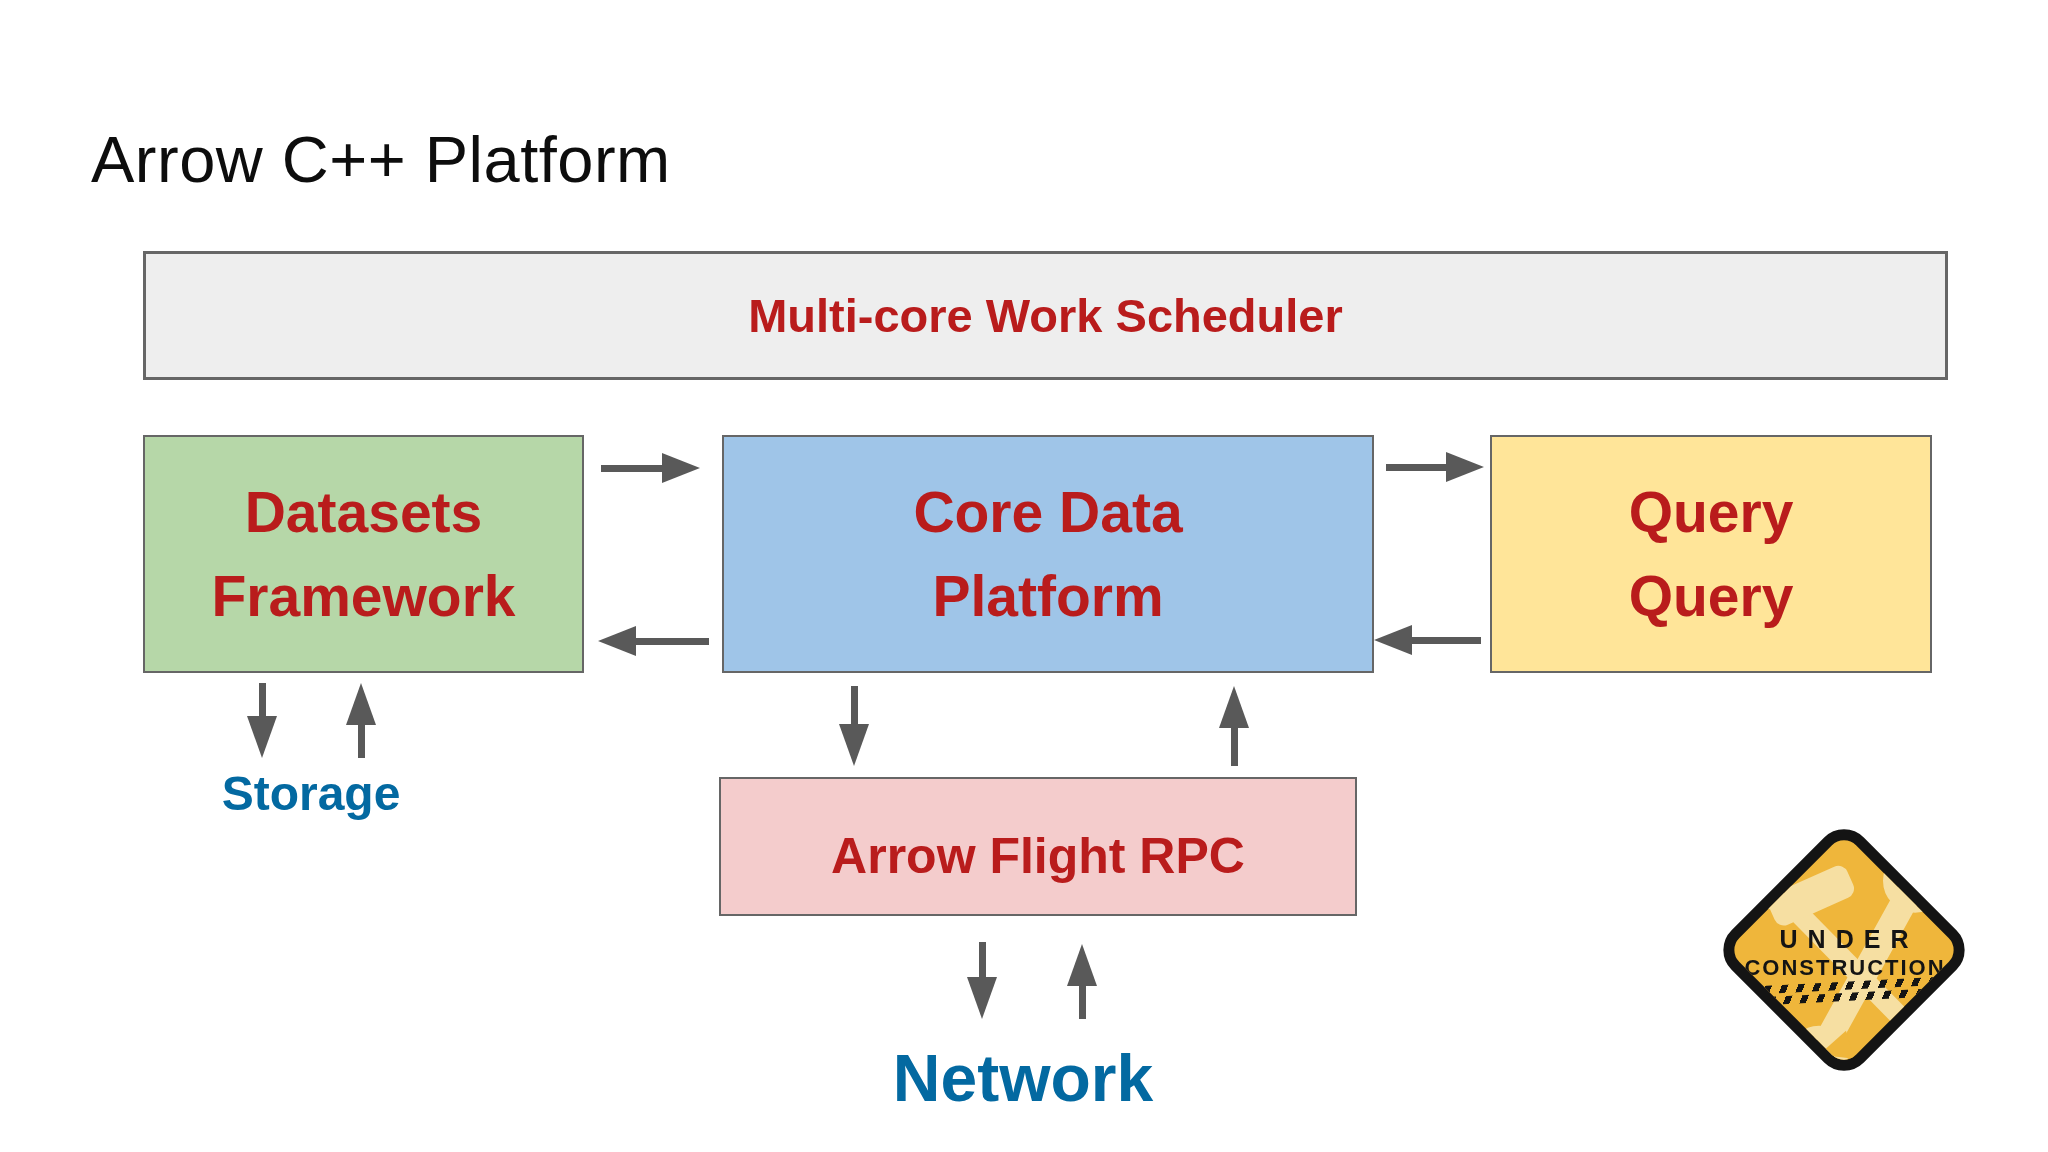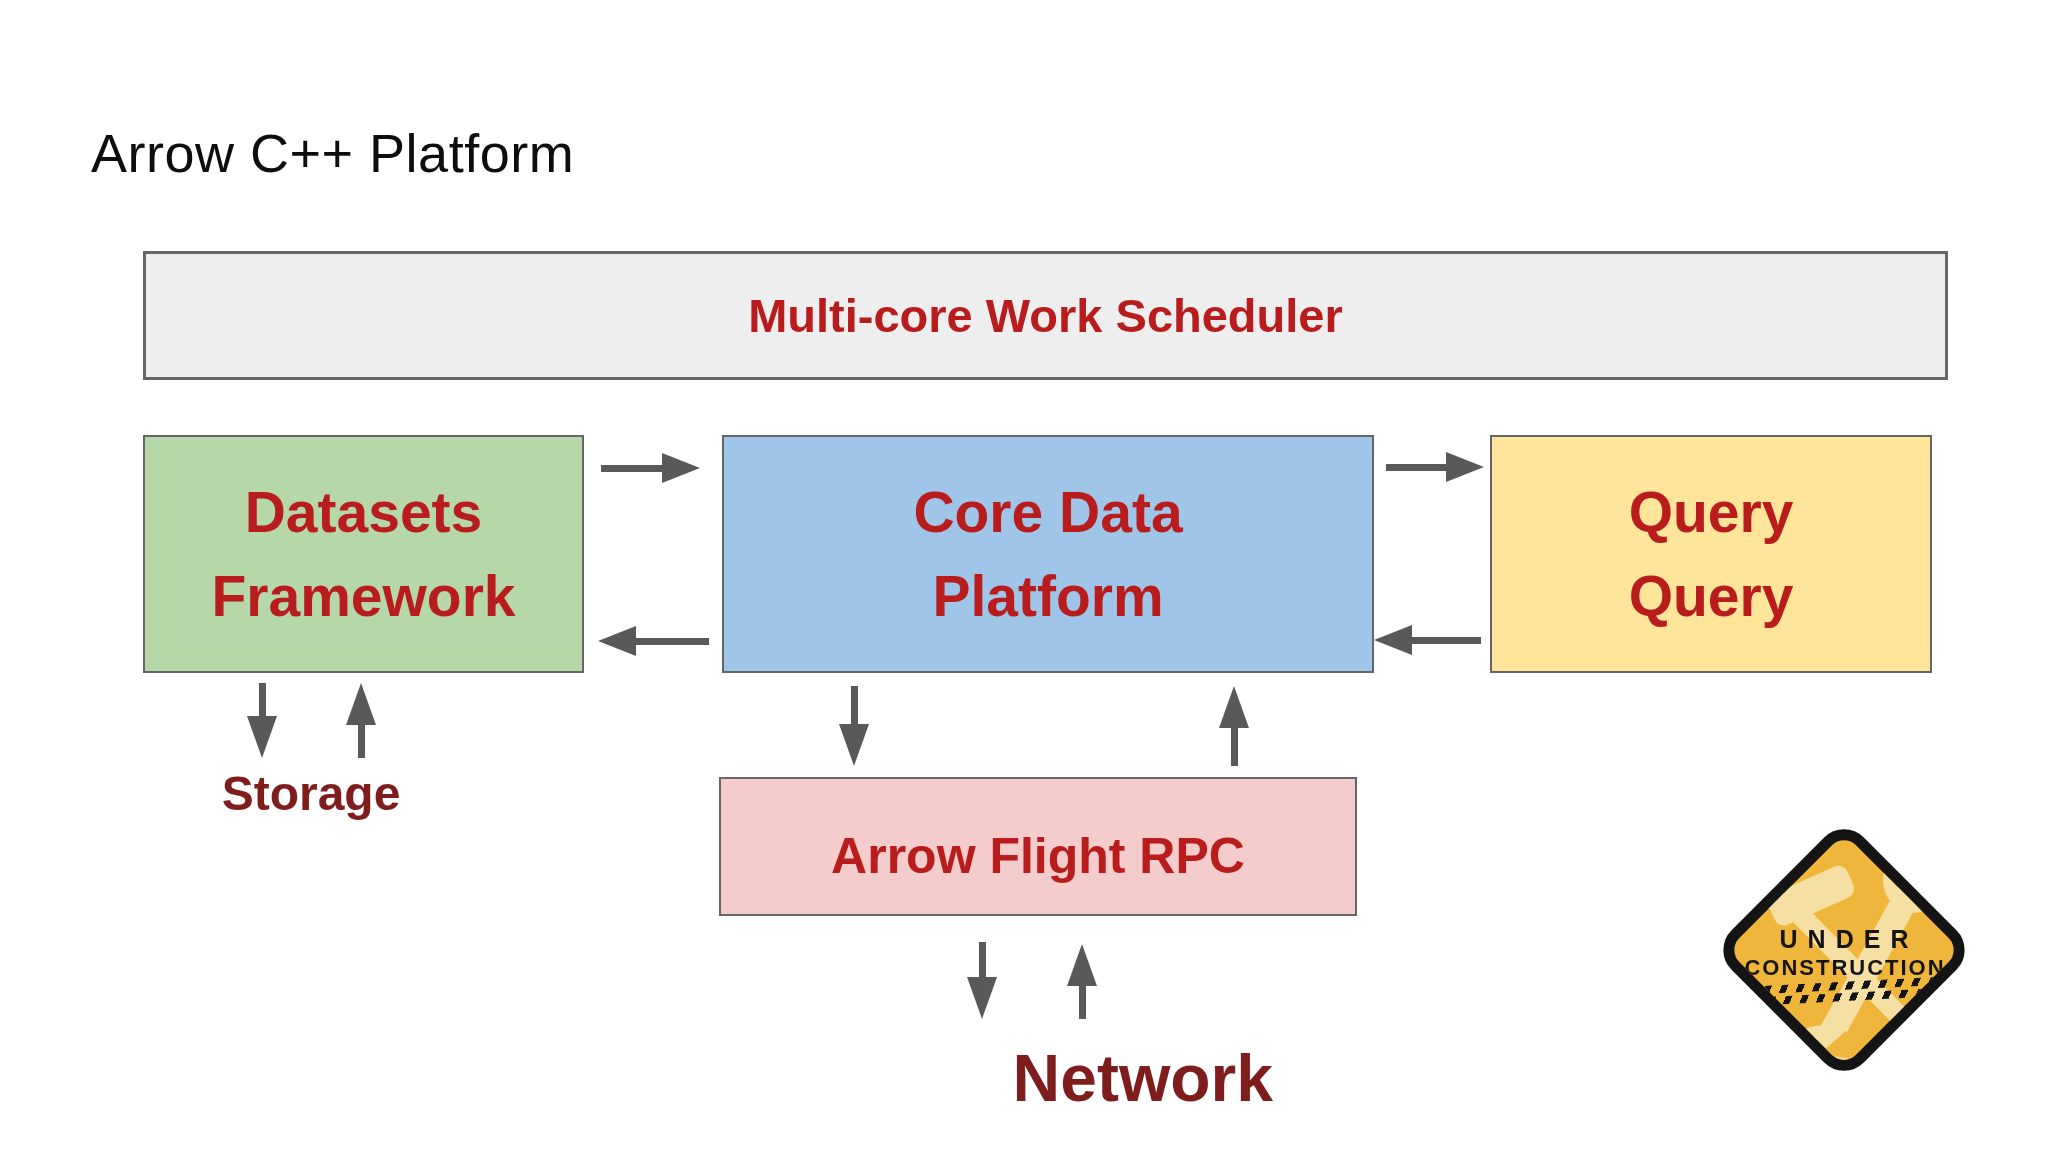--- a/index.html
+++ b/index.html
@@ -1,42 +1,42 @@
 <!DOCTYPE html>
 <html><head>
 <meta charset="utf-8">
 <style>
   * { margin:0; padding:0; box-sizing:border-box; }
   html,body { width:2048px; height:1152px; background:#ffffff; overflow:hidden;
               font-family:"Liberation Sans","DejaVu Sans",sans-serif; }
   #diagram { position:relative; width:2048px; height:1152px; background:#ffffff;
              --arrow-color:#595959; --border-color:#666666; }
 
-  .slide-title { position:absolute; left:91px; top:122px; font-size:54px; font-weight:400;
+  .slide-title { position:absolute; left:91px; top:122px; font-size:65px; font-weight:400;
                  color:#0d0d0d; letter-spacing:0.5px; white-space:nowrap; }
 
   .box { position:absolute; display:flex; flex-direction:column; align-items:center;
          justify-content:center; border:2px solid var(--border-color); text-align:center;
          color:#b91c1c; }
   .box .bl { display:block; }
 
   .scheduler { left:143px; top:251px; width:1805px; height:129px; border-width:3px;
                font-size:47px; font-weight:700; }
   .datasets  { left:143px; top:435px; width:441px; height:238px;
                font-size:57px; font-weight:700; line-height:1.48; }
   .core      { left:722px; top:435px; width:652px; height:238px;
                font-size:57px; font-weight:700; line-height:1.48; }
   .query     { left:1490px; top:435px; width:442px; height:238px;
                font-size:57px; font-weight:700; line-height:1.48; }
   .flight    { left:719px; top:777px; width:638px; height:139px;
                font-size:50px; font-weight:700; padding-top:18px; }
 
-  .ext-label { position:absolute; text-align:center; color:#7f1d1d; font-weight:700; }
+  .ext-label { position:absolute; text-align:center; color:#0369a1; font-weight:700; }
   .storage-label { left:151px; top:766px; width:320px; font-size:48px; }
-  .network-label { left:773px; top:1040px; width:500px; font-size:66px;text-align:right; }
+  .network-label { left:773px; top:1040px; width:500px; font-size:66px; }
 
   
   .arrow { position:absolute; display:flex; }
   .arrow.h { height:32px; align-items:center; flex-direction:row; }
   .arrow.v { width:32px; align-items:center; flex-direction:column; }
   .arrow .shaft-h { flex:1; height:7px; background:var(--arrow-color); }
   .arrow .shaft-v { flex:1; width:7px;  background:var(--arrow-color); }
   .head-right { width:0; height:0; border-top:15px solid transparent;
                 border-bottom:15px solid transparent; border-left:38px solid var(--arrow-color); }
   .head-left  { width:0; height:0; border-top:15px solid transparent;

